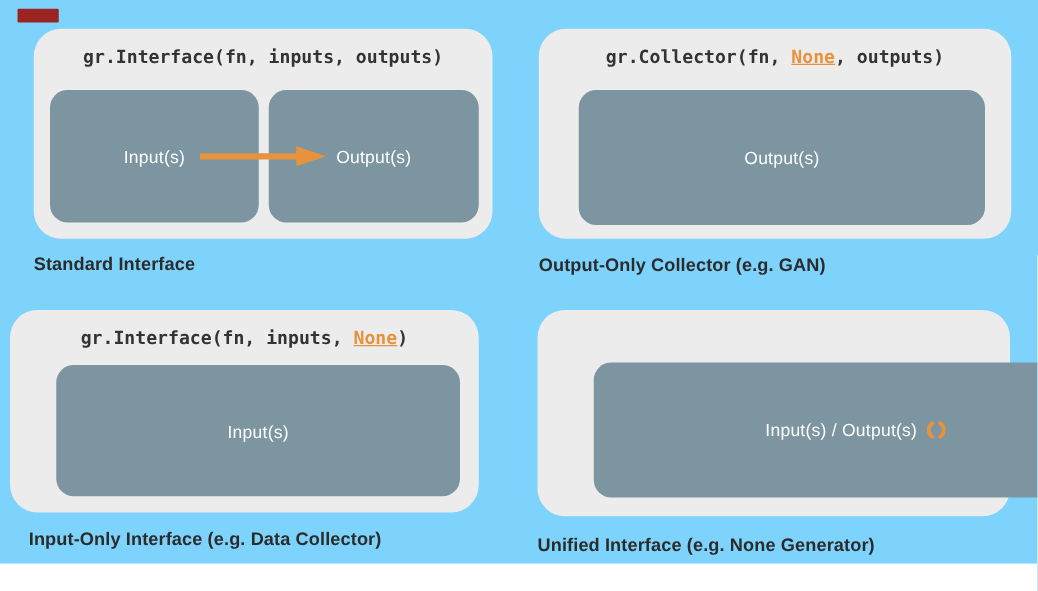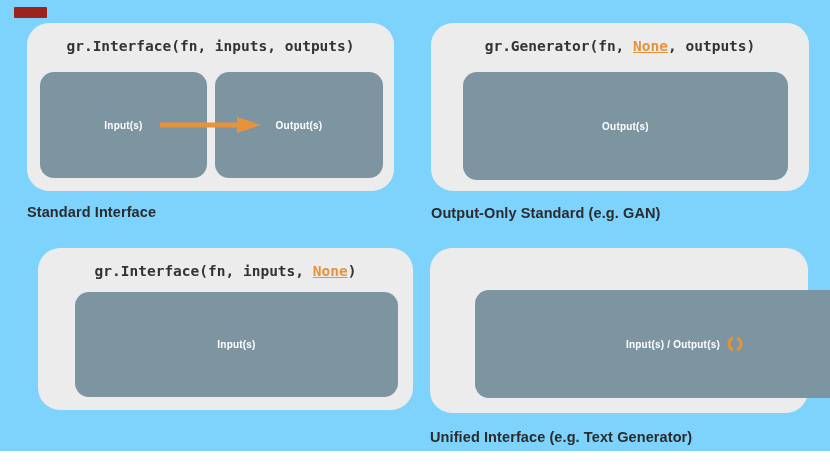--- a/index.html
+++ b/index.html
@@ -17,21 +17,21 @@
   }
   .code{
     margin-top:15px;text-align:center;white-space:pre;
     font-family:"DejaVu Sans Mono","Liberation Mono",monospace;
     font-size:14.5px;font-weight:bold;color:var(--code-text,#333333);
   }
   .code .hl{color:var(--accent,#e7923d);text-decoration:underline;}
   .box{
     position:absolute;background:var(--box-bg,#7c95a0);border-radius:14px;
     display:flex;align-items:center;justify-content:center;
-    color:#ffffff;font-weight:bold;font-size:10px;letter-spacing:.2px;
+    color:#ffffff;font-weight:normal;font-size:14px;letter-spacing:.2px;
   }
   .caption{
     position:absolute;text-align:left;font-weight:bold;font-size:14.5px;
     color:var(--caption-text,#2b2b2b);letter-spacing:.1px;
   }
   .arrow-svg{position:absolute;left:130px;top:92px;}
   .refresh-svg{margin-left:7px;display:inline-block;vertical-align:-2px;}
 </style>
 </head>
 <body>
@@ -49,38 +49,39 @@
       <span>Output(s)</span>
     </div>
     <svg class="arrow-svg" width="108" height="20" viewBox="0 0 108 20">
       <line x1="3" y1="10" x2="82" y2="10" stroke="#e7923d" stroke-width="5"></line>
       <polygon points="80,2 104,10 80,18" fill="#e7923d"></polygon>
     </svg>
   </div>
   <div class="caption" style="left:27px;top:204px;width:367px;">Standard Interface</div>
 
   <div class="card" style="left:431px;top:23px;width:378px;height:168px;">
-    <div class="code"><span>gr.Generator(fn, </span><span class="hl">None</span><span>, outputs)</span></div>
+    <div class="code"><span>gr.Collector(fn, </span><span class="hl">None</span><span>, outputs)</span></div>
     <div class="box" style="left:32px;top:49px;width:325px;height:108px;">
       <span>Output(s)</span>
     </div>
   </div>
-  <div class="caption" style="left:431px;top:205px;width:378px;">Output-Only Standard (e.g. GAN)</div>
+  <div class="caption" style="left:431px;top:205px;width:378px;">Output-Only Collector (e.g. GAN)</div>
 
-  <div class="card" style="left:38px;top:248px;width:375px;height:162px;">
+  <div class="card" style="left:8px;top:248px;width:375px;height:162px;">
     <div class="code"><span>gr.Interface(fn, inputs, </span><span class="hl">None</span><span>)</span></div>
     <div class="box" style="left:37px;top:44px;width:323px;height:105px;">
       <span>Input(s)</span>
     </div>
   </div>
+  <div class="caption" style="left:23px;top:424px;width:375px;">Input-Only Interface (e.g. Data Collector)</div>
 
   <div class="card" style="left:430px;top:248px;width:378px;height:165px;">
     <div class="box" style="left:45px;top:42px;width:325px;height:108px;padding-left:47px;">
       <span>Input(s) / Output(s)</span>
       <svg class="refresh-svg" width="16" height="16" viewBox="0 0 16 16">
         <path d="M5 2.5 A6.5 6.5 0 0 0 5 13.5" fill="none" stroke="#e7923d" stroke-width="3" stroke-linecap="round"></path>
         <path d="M11 2.5 A6.5 6.5 0 0 1 11 13.5" fill="none" stroke="#e7923d" stroke-width="3" stroke-linecap="round"></path>
       </svg>
     </div>
   </div>
-  <div class="caption" style="left:430px;top:429px;width:378px;">Unified Interface (e.g. Text Generator)</div>
+  <div class="caption" style="left:430px;top:429px;width:378px;">Unified Interface (e.g. None Generator)</div>
 
 </div>
 
 </body></html>

